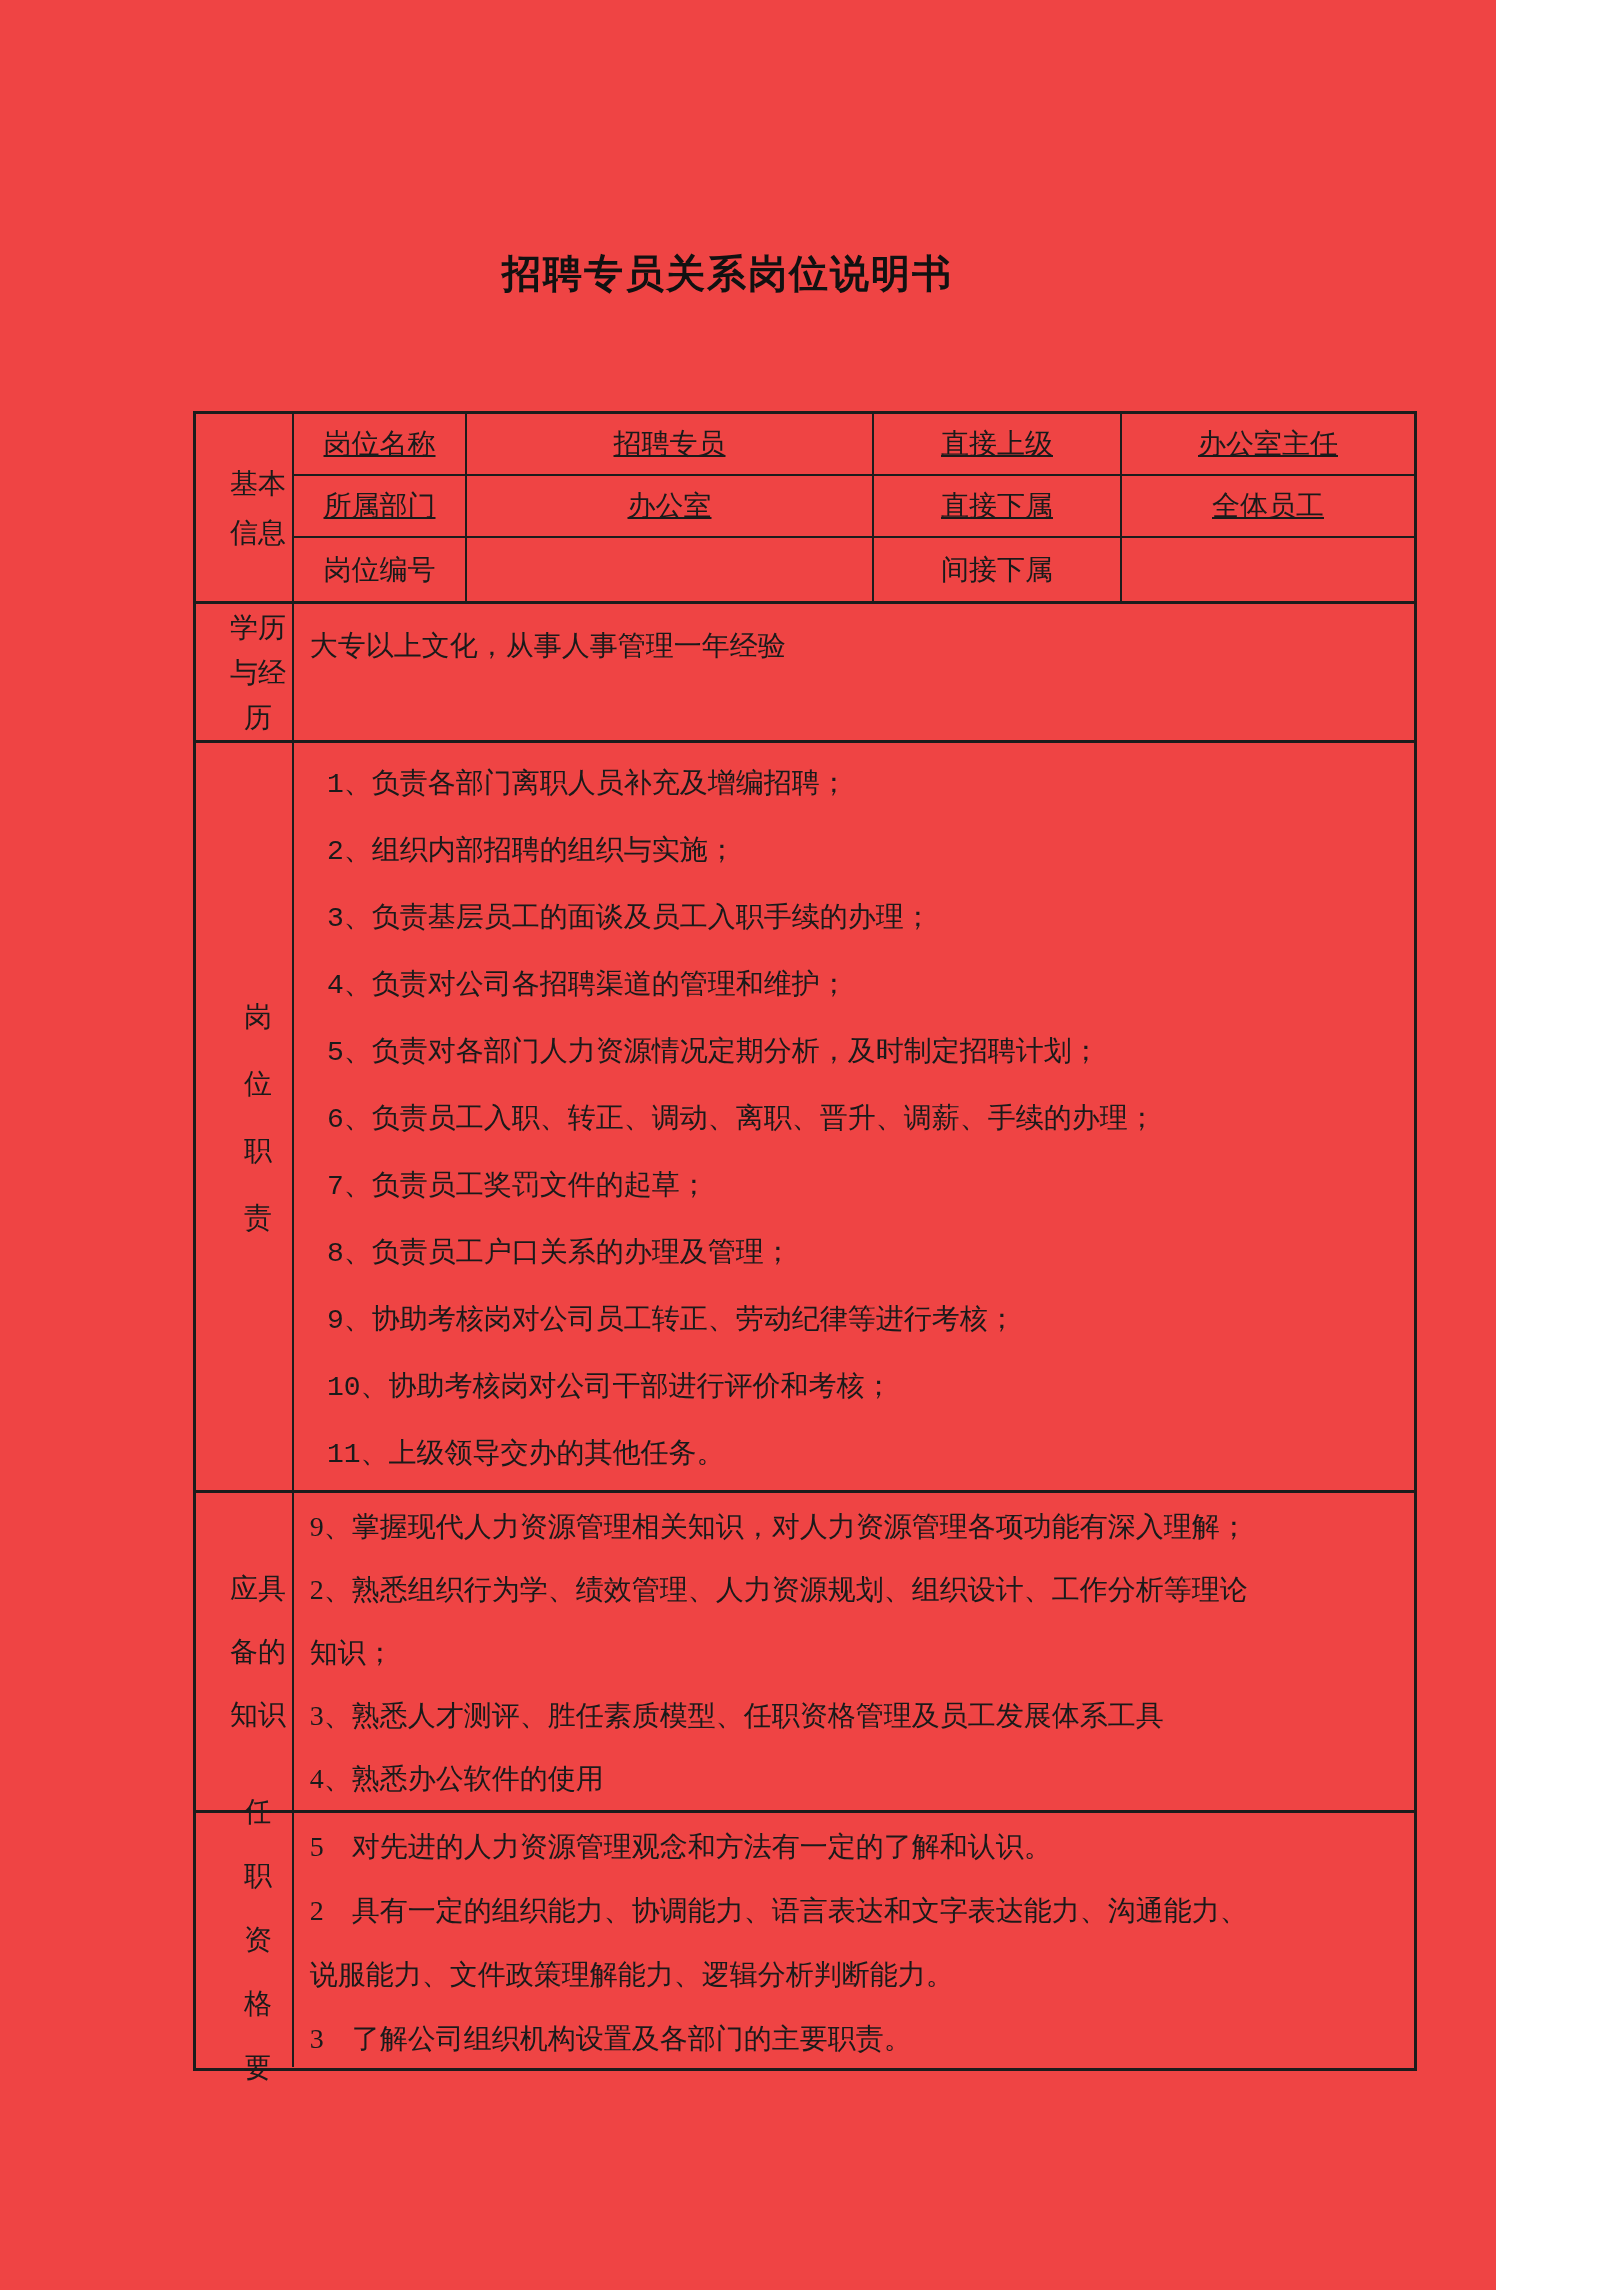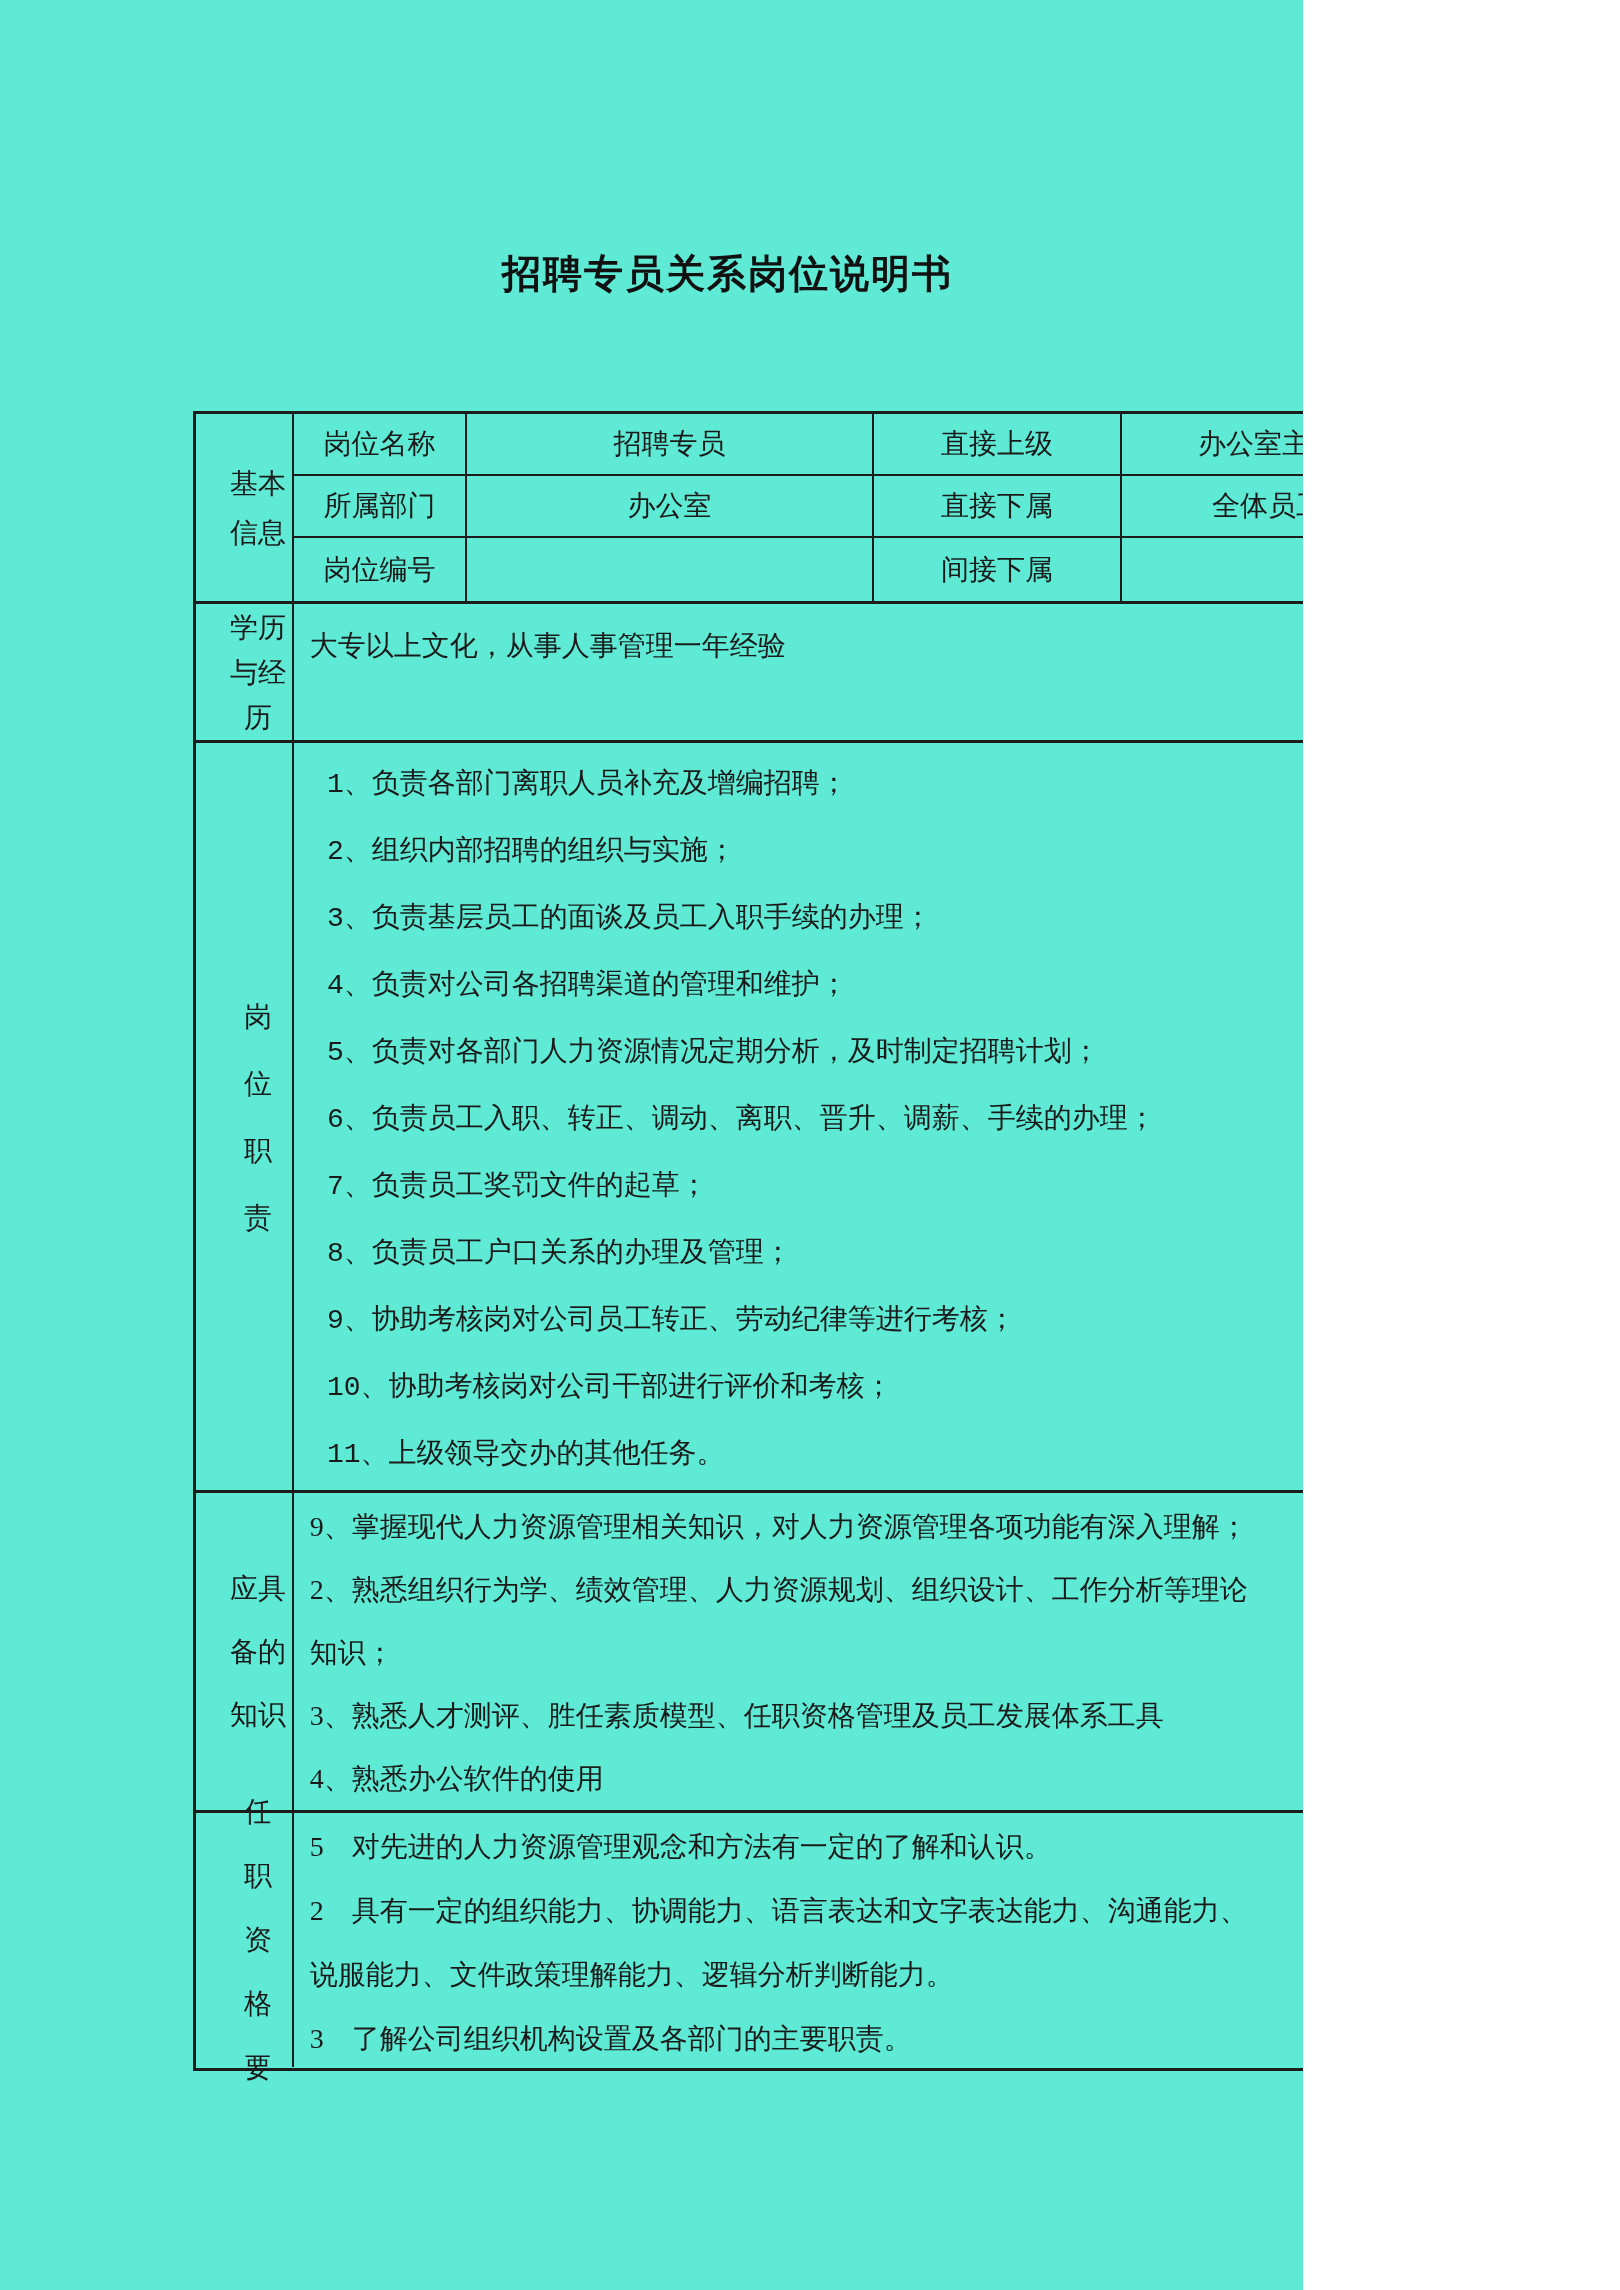--- a/index.html
+++ b/index.html
@@ -1,19 +1,19 @@
 <!DOCTYPE html>
 <html><head>
 <meta charset="utf-8">
 <style>
   html,body{margin:0;padding:0;background:#ffffff;}
   .page{
     position:relative;
-    width:1303px;height:2291px;
-    background:#5eead4;
+    width:1496px;height:2291px;
+    background:#ef4444;
     font-family:"Liberation Serif","DejaVu Serif",serif;
     color:#1a1a1a;
     overflow:hidden;
   }
   .title{
     position:absolute;
     top:247px;left:0;
     width:1455px;
     margin:0;
     text-align:center;
@@ -44,21 +44,21 @@
     display:flex;
     flex-direction:column;
     justify-content:center;
     align-items:center;
     text-align:center;
     padding-left:28px;
   }
   .side-label .line{line-height:49px;}
   .bi-rows{flex:1;display:flex;flex-direction:column;}
   .bi-row{display:flex;box-sizing:border-box;flex:1;}
-  .bi-row.rule{border-bottom:2.9px solid #1c1c1c;flex:0 0 62px;}
+  .bi-row.rule{border-bottom:2.9px solid #1c1c1c;flex:0 0 62px;text-decoration:underline;}
   .bi-cell{
     box-sizing:border-box;
     display:flex;align-items:center;justify-content:center;
     border-right:2.9px solid #1c1c1c;
     white-space:nowrap;overflow:hidden;
   }
   .bi-cell.c1{width:173px;}
   .bi-cell.c2{width:407px;}
   .bi-cell.c3{width:248px;}
   .bi-cell.c4{flex:1;border-right:none;}

